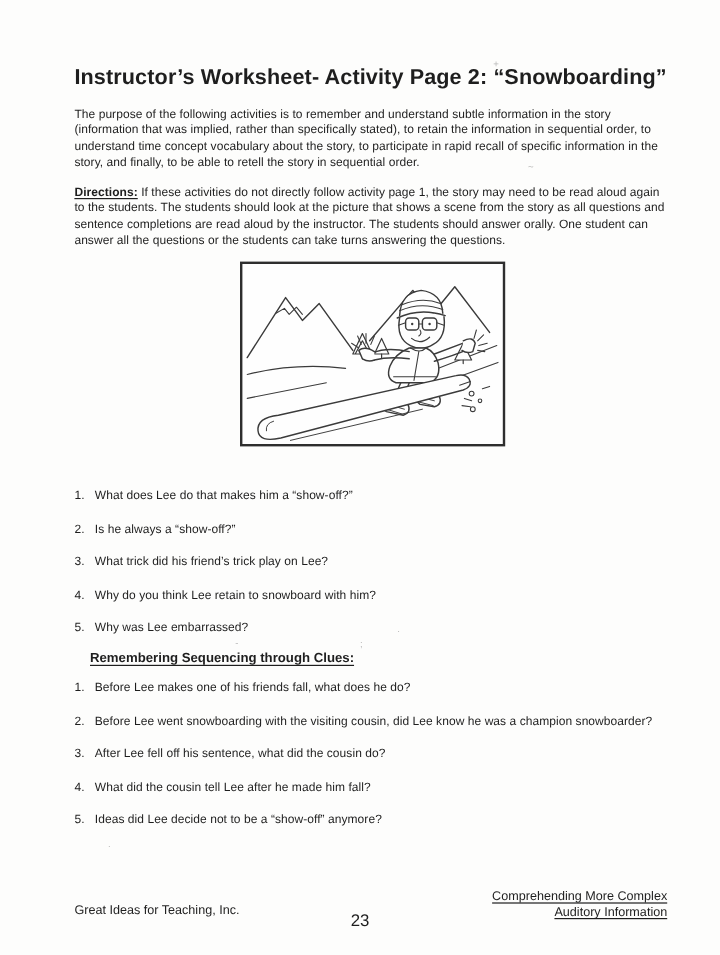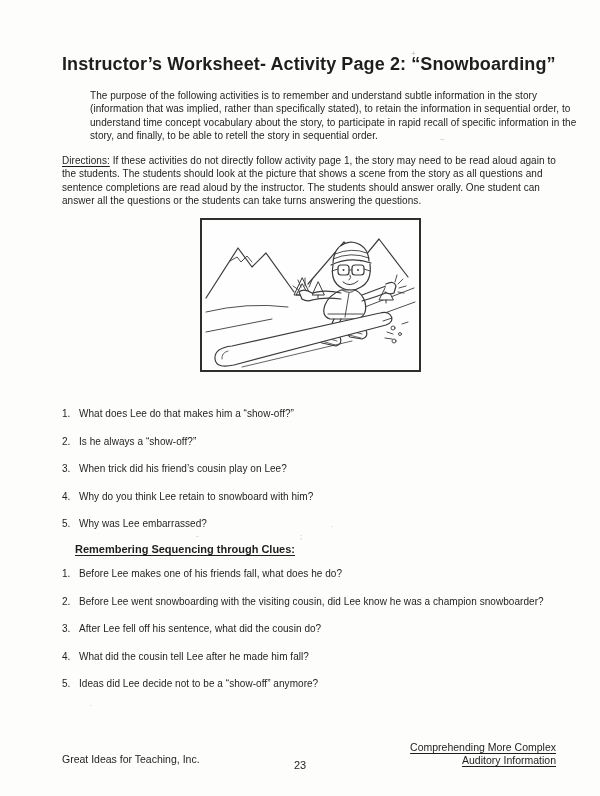--- a/index.html
+++ b/index.html
@@ -17,29 +17,28 @@
   .doc-title {
     position: absolute; top: 54px; left: 62px;
     font-size: 18px; font-weight: bold; letter-spacing: 0.1px;
     white-space: nowrap;
   }
 
   .intro-paragraph {
     position: absolute; top: 89px; left: 62px; width: 498px;
     font-size: 10px; line-height: 13.4px; letter-spacing: 0.05px;
     text-align: left;
-    margin-left: 28px;
   }
 
   .directions-paragraph {
     position: absolute; top: 154px; left: 62px; width: 498px;
     font-size: 10px; line-height: 13.4px; letter-spacing: 0.05px;
   }
   .directions-label {
-    font-weight: normal;
+    font-weight: bold;
     text-decoration: underline;
     text-underline-offset: 1.5px;
   }
 
   .figure-box {
     position: absolute; top: 218px; left: 200px;
     width: 221px; height: 154px;
     border: 2px solid #2e2e2e;
     box-sizing: border-box;
     background: #fefefe;
@@ -66,21 +65,21 @@
   .q-num { flex: none; width: 17px; }
   .q-text { flex: 1; }
 
   .footer-left {
     position: absolute; top: 753px; left: 62px;
     font-size: 10.5px; white-space: nowrap;
   }
   .footer-page {
     position: absolute; top: 759px; left: 50%;
     transform: translateX(-50%);
-    font-size: 11px;
+    font-size: 14px;
   }
   .footer-right {
     position: absolute; top: 741px; right: 44px;
     font-size: 10.5px; line-height: 13px;
     text-align: right;
   }
   .footer-right .u-line {
     text-decoration: underline;
     text-underline-offset: 2px;
     margin-left: 48px;
@@ -189,21 +188,21 @@
     <div class="q-row">
       <span class="q-num">1.</span>
       <span class="q-text">What does Lee do that makes him a “show-off?”</span>
     </div>
     <div class="q-row">
       <span class="q-num">2.</span>
       <span class="q-text">Is he always a “show-off?”</span>
     </div>
     <div class="q-row">
       <span class="q-num">3.</span>
-      <span class="q-text">When trick did his friend’s cousin play on Lee?</span>
+      <span class="q-text">What trick did his friend’s trick play on Lee?</span>
     </div>
     <div class="q-row">
       <span class="q-num">4.</span>
       <span class="q-text">Why do you think Lee retain to snowboard with him?</span>
     </div>
     <div class="q-row">
       <span class="q-num">5.</span>
       <span class="q-text">Why was Lee embarrassed?</span>
     </div>
   </div>

